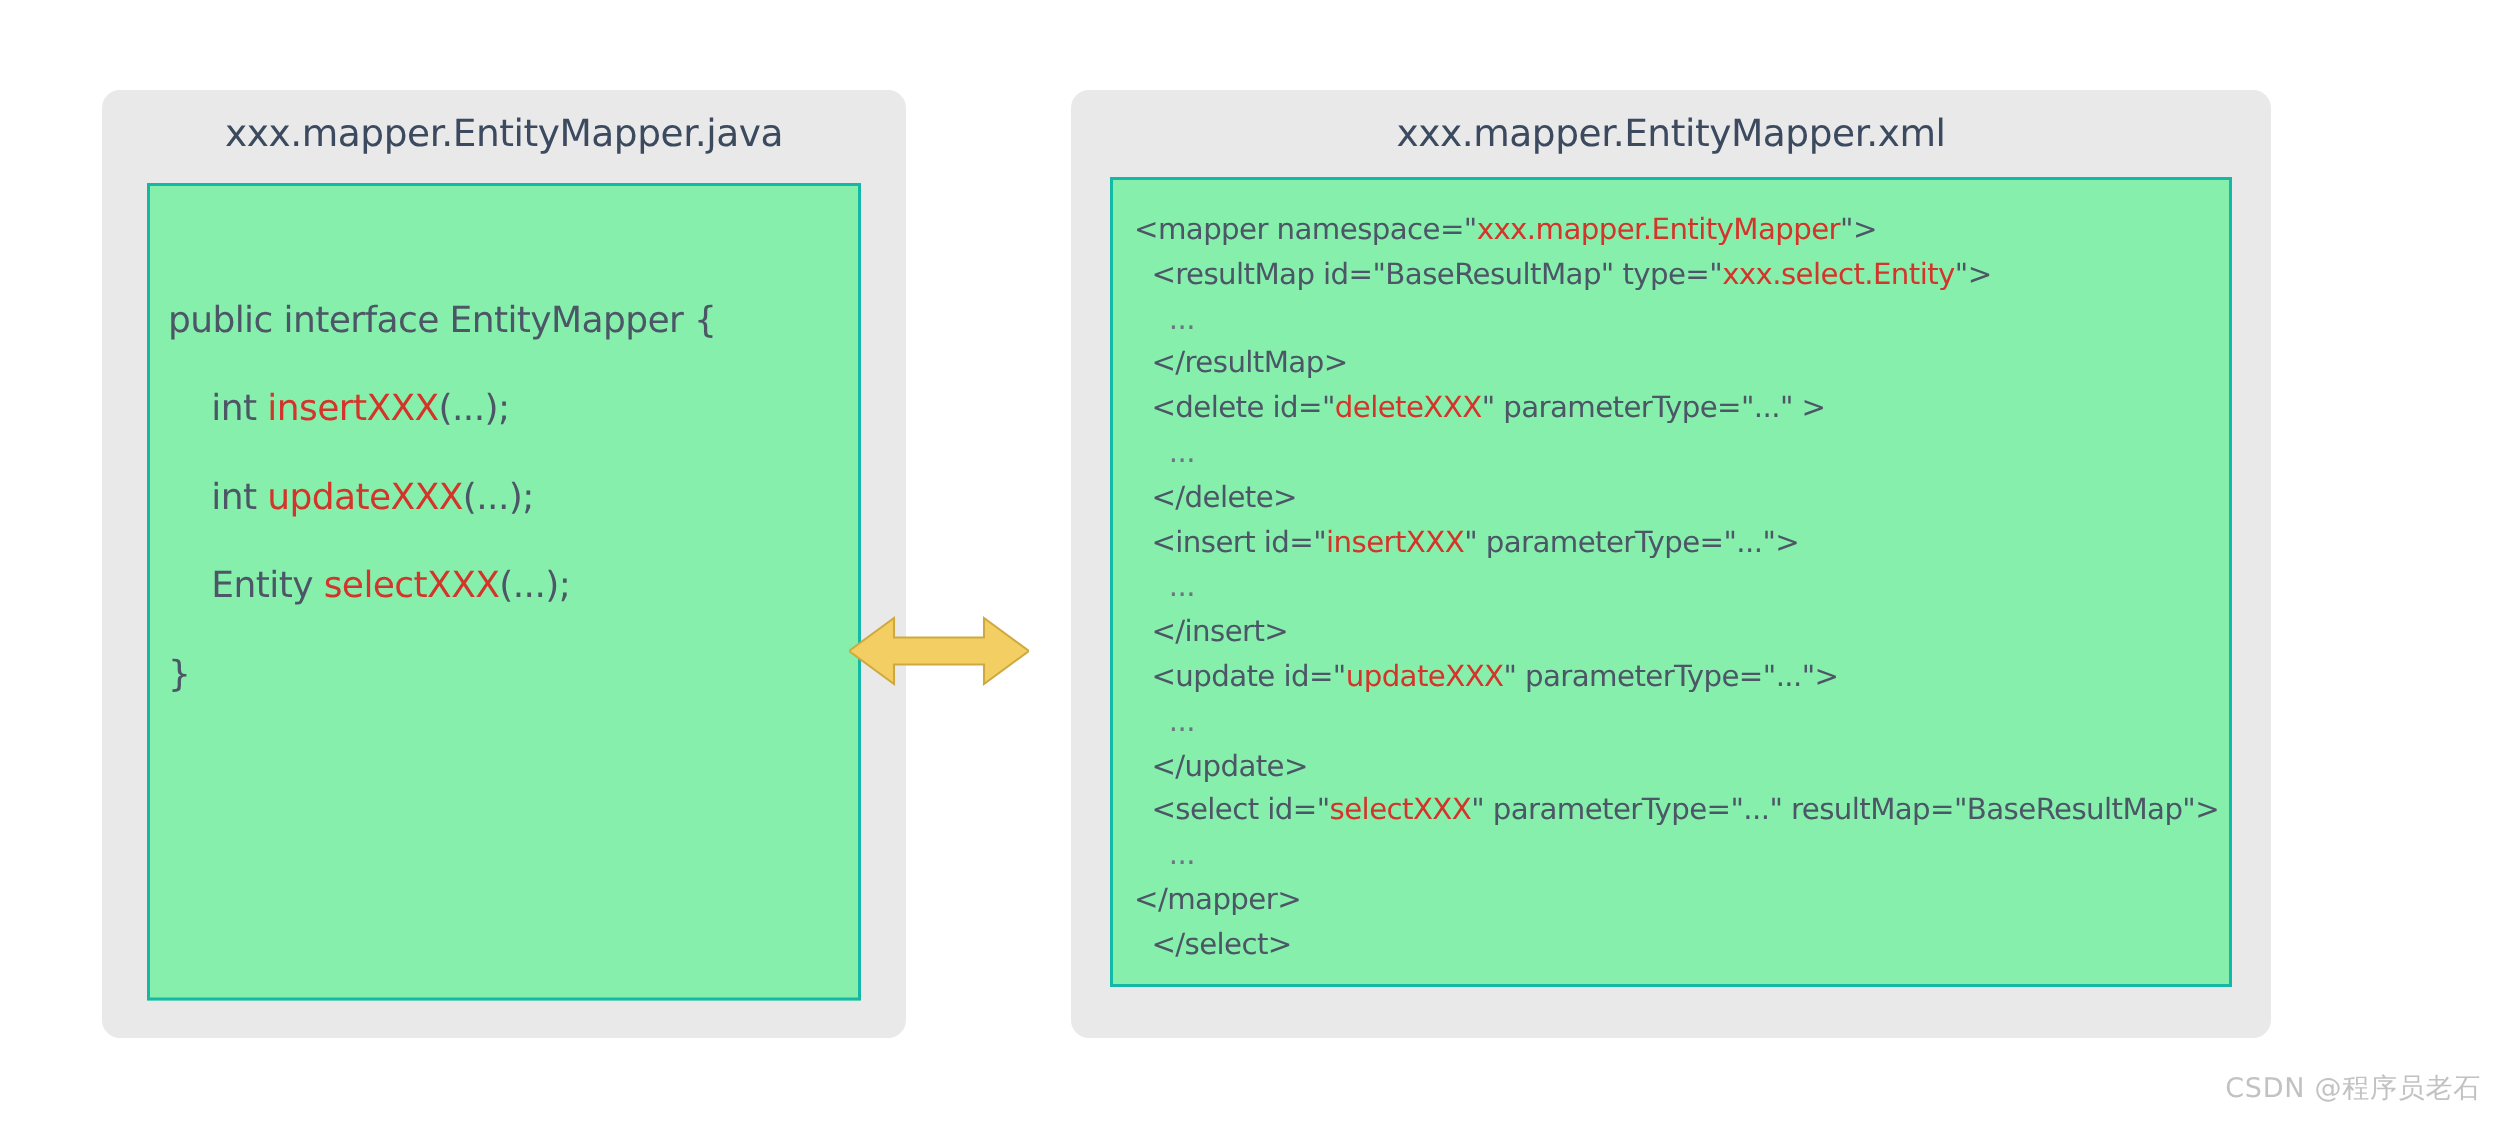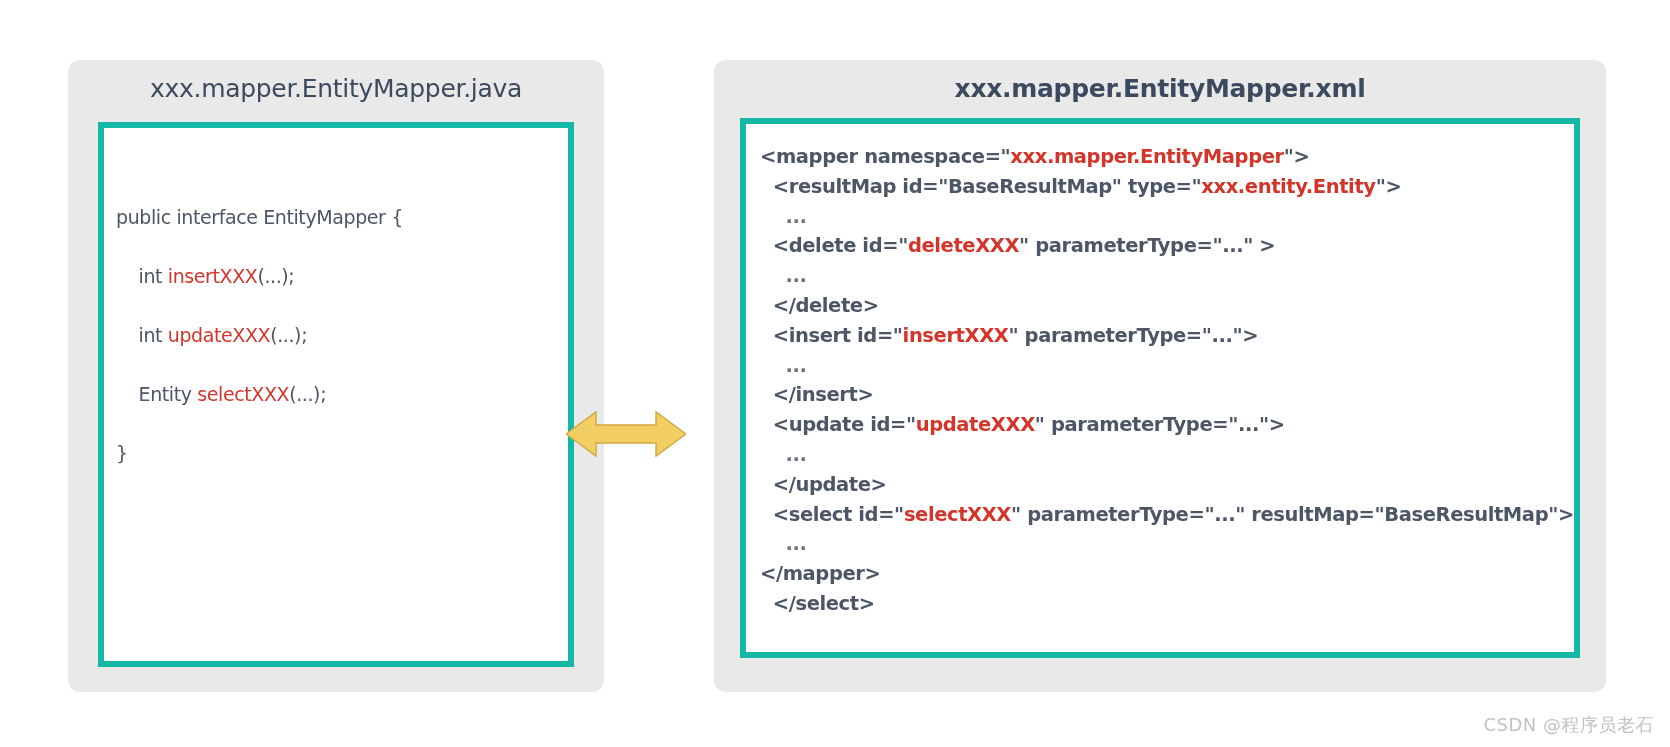--- a/index.html
+++ b/index.html
@@ -24,43 +24,42 @@
   }
   #panel-java {
     left: 68px;
     top: 60px;
     width: 536px;
     height: 632px;
   }
   #panel-xml {
     left: 714px;
     top: 60px;
-    width: 892px;
+    width: 800px;
     height: 632px;
-    font-weight: bold;
   }
 
   .panel-title {
     position: absolute;
     left: 0;
     right: 0;
     top: 14px;
     text-align: center;
     font-size: 25px;
     letter-spacing: -0.3px;
     color: #3b4a5e;
     font-family: "DejaVu Sans", "Liberation Sans", sans-serif;
     white-space: nowrap;
   }
 
   
   .code-box {
     position: absolute;
-    background: #ffffff;
-    border: 6px solid #14b8a6;
+    background: #86efac;
+    border: 2px solid #14b8a6;
     box-sizing: border-box;
     overflow: hidden;
   }
   #code-java {
     left: 30px;
     top: 62px;
     right: 30px;
     bottom: 25px;
     padding: 60px 0 0 12px;
   }
@@ -72,21 +71,21 @@
     padding: 18px 0 0 14px;
   }
 
   .code-line {
     color: #4c5666;
     white-space: pre;
     font-family: "DejaVu Sans", "Liberation Sans", sans-serif;
     letter-spacing: -0.4px;
   }
   #code-java .code-line {
-    font-size: 19px;
+    font-size: 24px;
     line-height: 59px;
   }
   #code-xml .code-line {
     font-size: 19.5px;
     line-height: 29.8px;
   }
   .hl {
     color: #d4352a;
   }
   .dots {
@@ -132,22 +131,23 @@
 <div id="arrow">
   <svg width="120" height="52" viewBox="0 0 120 52" xmlns="http://www.w3.org/2000/svg">
     <polygon points="0,26 30,4 30,17 90,17 90,4 120,26 90,48 90,35 30,35 30,48" fill="#f3cf63" stroke="#cfa93f" stroke-width="1.4" stroke-linejoin="miter"></polygon>
   </svg>
 </div>
 
 <div class="panel" id="panel-xml">
   <div class="panel-title">xxx.mapper.EntityMapper.xml</div>
   <div class="code-box" id="code-xml">
       <div class="code-line"><span>&lt;mapper namespace="</span><span class="hl">xxx.mapper.EntityMapper</span><span>"&gt;</span></div>
-      <div class="code-line"><span>  &lt;resultMap id="BaseResultMap" type="</span><span class="hl">xxx.entity.Entity</span><span>"&gt;</span></div>
+      <div class="code-line"><span>  &lt;resultMap id="BaseResultMap" type="</span><span class="hl">xxx.select.Entity</span><span>"&gt;</span></div>
       <div class="code-line"><span class="dots">    ...</span></div>
+      <div class="code-line"><span>  &lt;/resultMap&gt;</span></div>
       <div class="code-line"><span>  &lt;delete id="</span><span class="hl">deleteXXX</span><span>" parameterType="..." &gt;</span></div>
       <div class="code-line"><span class="dots">    ...</span></div>
       <div class="code-line"><span>  &lt;/delete&gt;</span></div>
       <div class="code-line"><span>  &lt;insert id="</span><span class="hl">insertXXX</span><span>" parameterType="..."&gt;</span></div>
       <div class="code-line"><span class="dots">    ...</span></div>
       <div class="code-line"><span>  &lt;/insert&gt;</span></div>
       <div class="code-line"><span>  &lt;update id="</span><span class="hl">updateXXX</span><span>" parameterType="..."&gt;</span></div>
       <div class="code-line"><span class="dots">    ...</span></div>
       <div class="code-line"><span>  &lt;/update&gt;</span></div>
       <div class="code-line"><span>  &lt;select id="</span><span class="hl">selectXXX</span><span>" parameterType="..." resultMap="BaseResultMap"&gt;</span></div>

